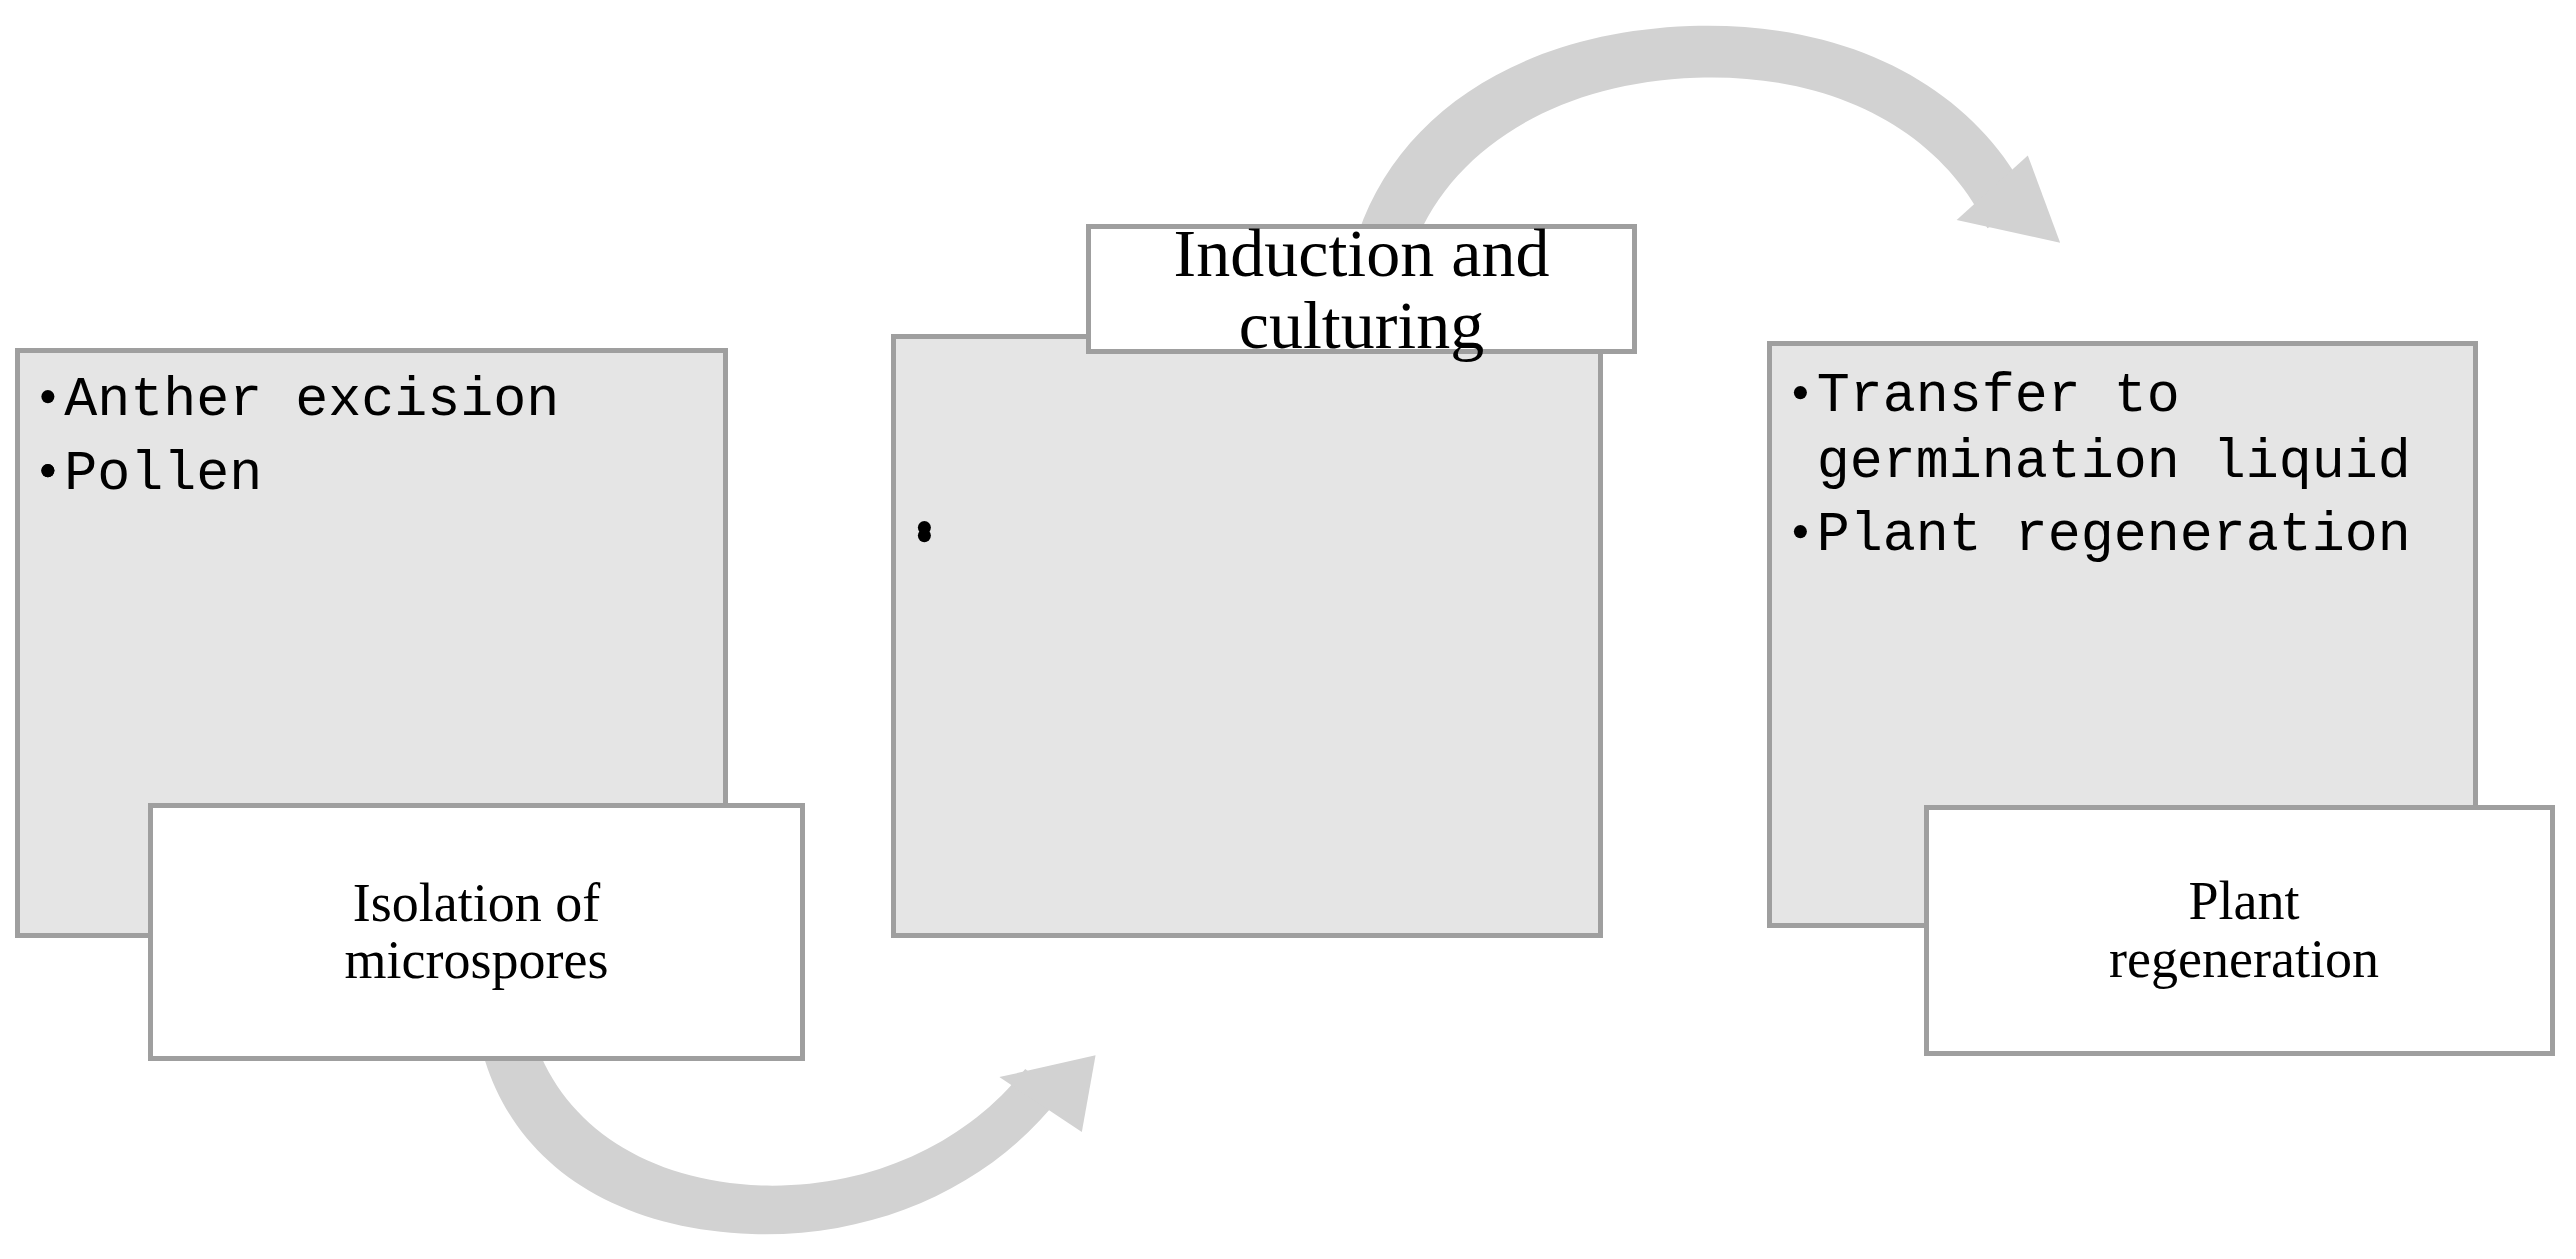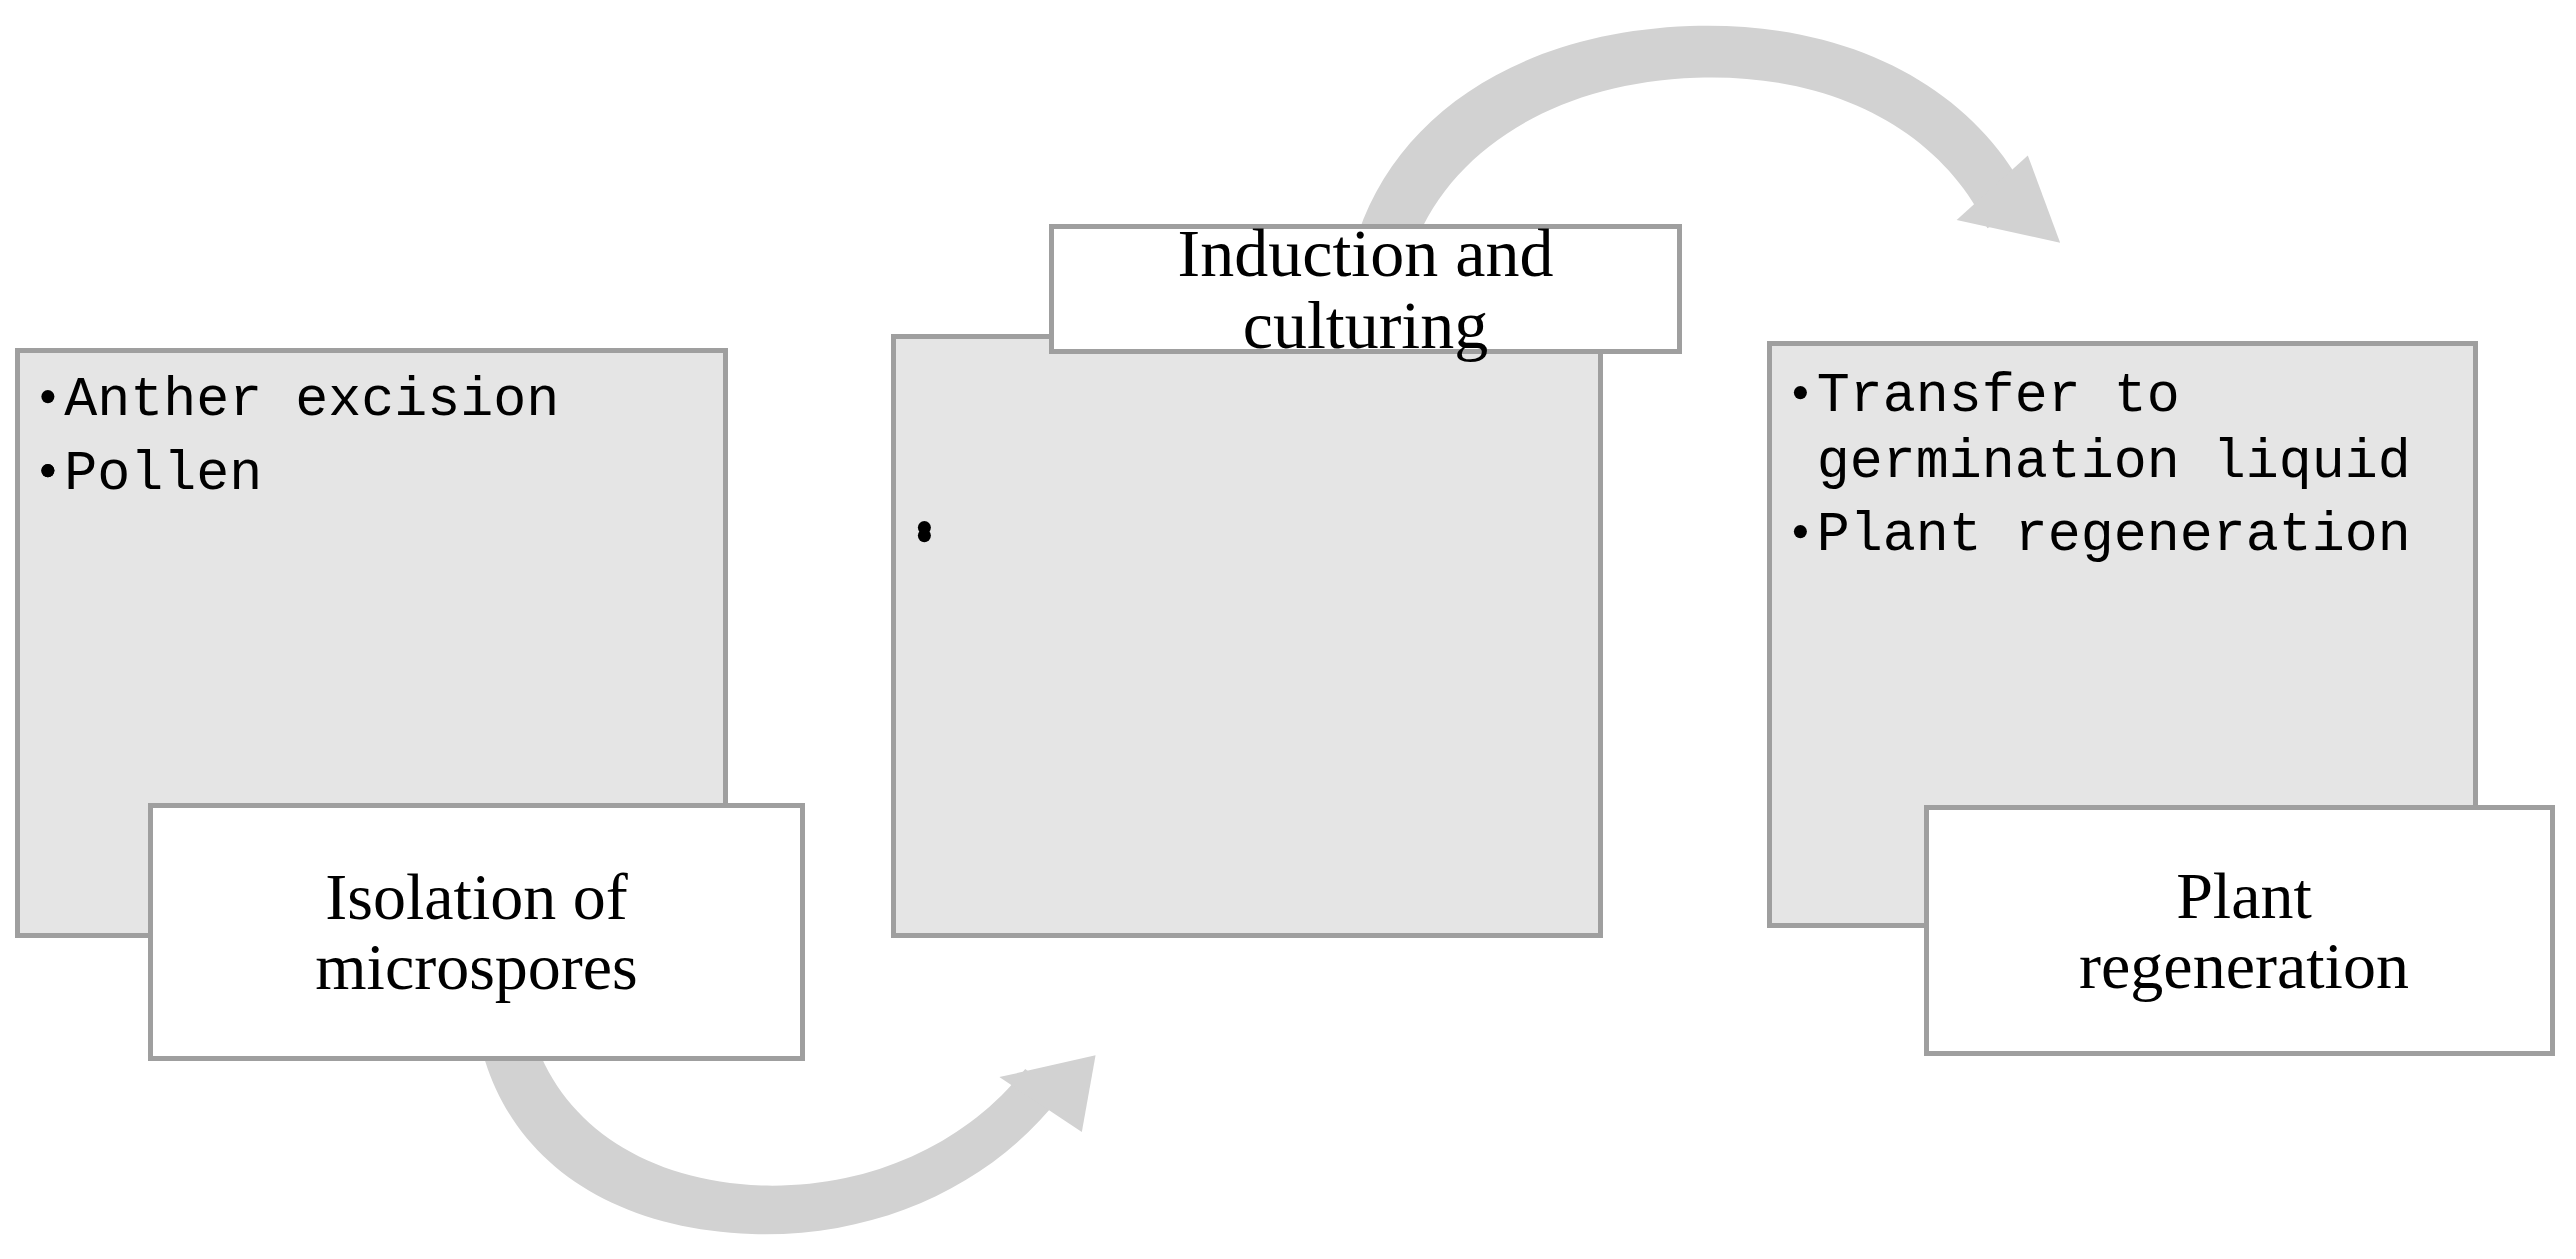--- a/index.html
+++ b/index.html
@@ -28,21 +28,21 @@
     position: absolute;
     box-sizing: border-box;
     border: 5.7px solid #9f9f9f;
     background: #ffffff;
     display: flex;
     align-items: center;
     justify-content: center;
     text-align: center;
   }
   .label-text {
-    font-size: 66px;
+    font-size: 54px;
     line-height: 1.06;
     color: #000000;
     padding: 0 11.3px;
     white-space: pre-line;
   }
 
   .bullet-list {
     position: absolute;
     left: 5.7px;
     right: 5.7px;
@@ -80,21 +80,21 @@
     height: 1260px;
     pointer-events: none;
   }
 
   
   #gray-box-isolation  { left: 14.6px;   top: 348px;  width: 713px;  height: 590px; }
   #gray-box-induction  { left: 891px; top: 334px;  width: 712px;  height: 604px; }
   #gray-box-plantregen { left: 1767px; top: 341px;  width: 711px;  height: 587px; }
 
   #label-box-isolation  { left: 148px;  top: 803px; width: 657px; height: 258px; z-index: 5; }
-  #label-box-induction  { left: 1049px; top: 224px; width: 633px; height: 130px; z-index: 5; }
+  #label-box-induction  { left: 1086px; top: 224px; width: 551px; height: 130px; z-index: 5; }
   #label-box-plantregen { left: 1924px; top: 805px; width: 631px; height: 251px; z-index: 5; padding-left: 9px; }
 
   #list-isolation  { top: 13px; }
   #list-induction  { top: 158px; }
   #list-plantregen { top: 16px; }
 
   #label-box-induction .label-text { font-size: 68px; }
 </style>
 </head>
 <body>

